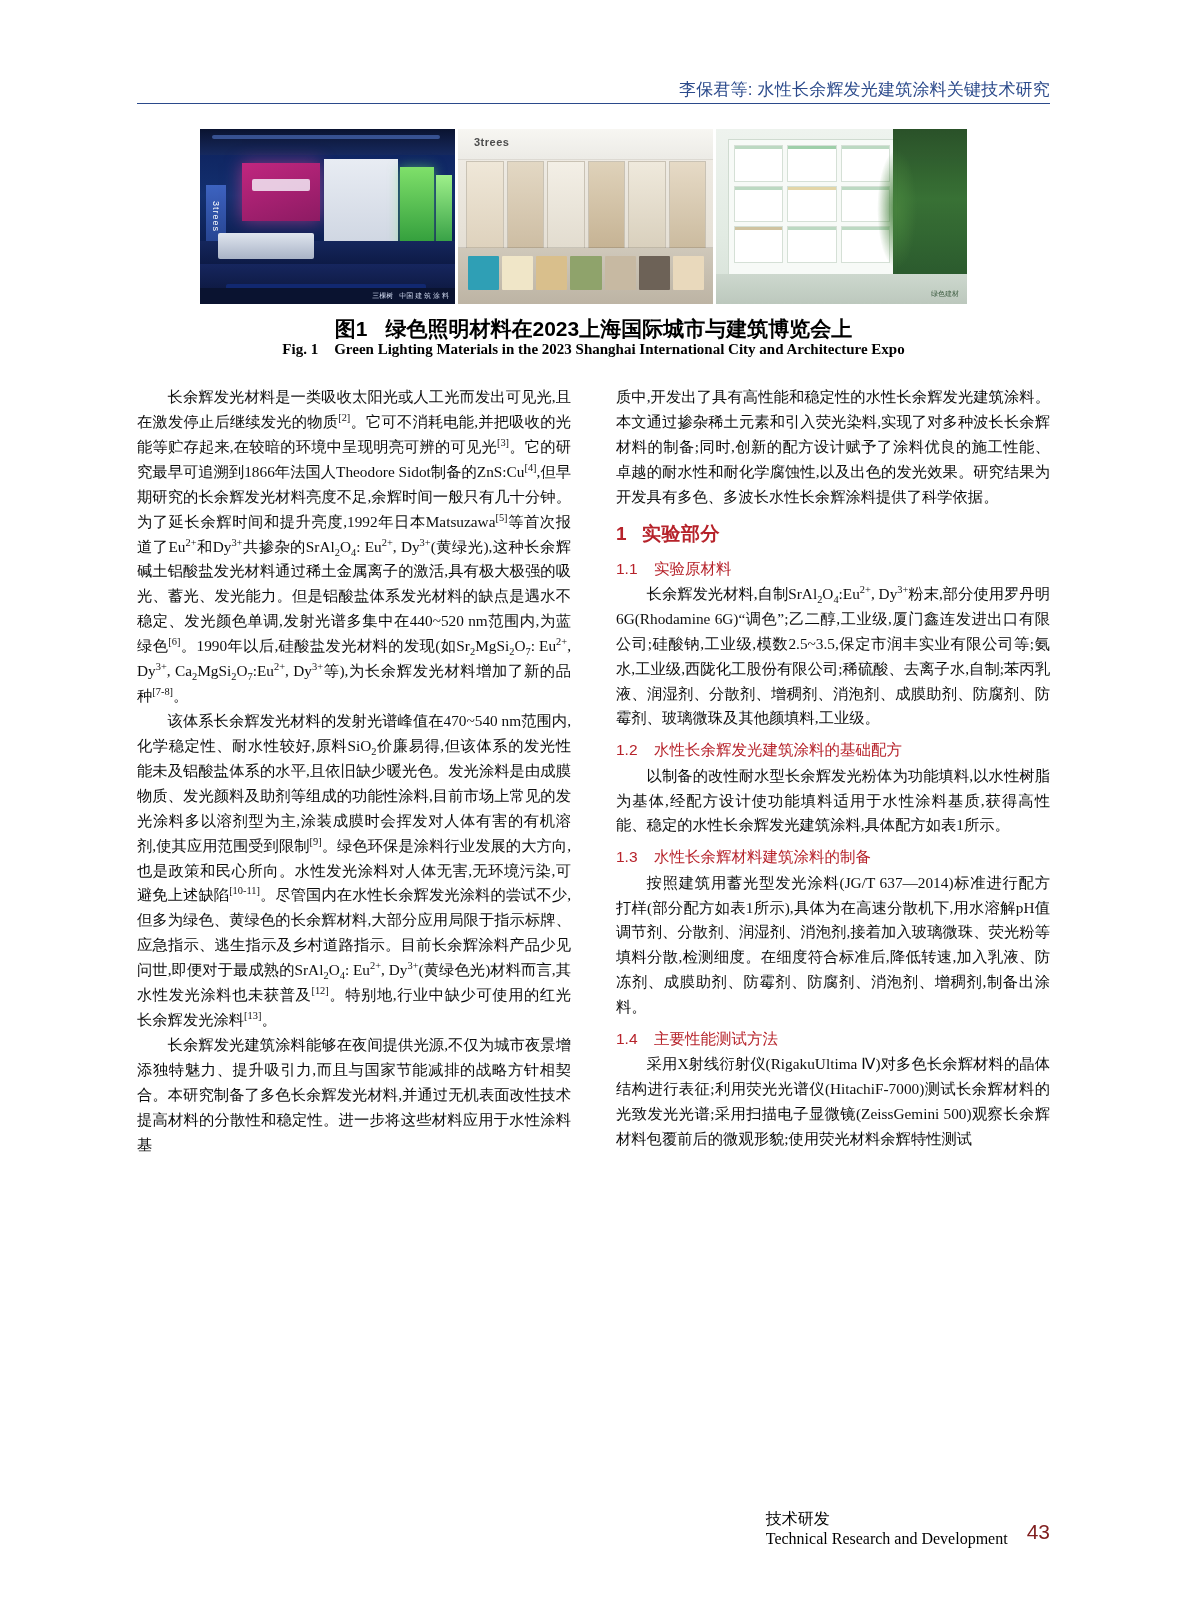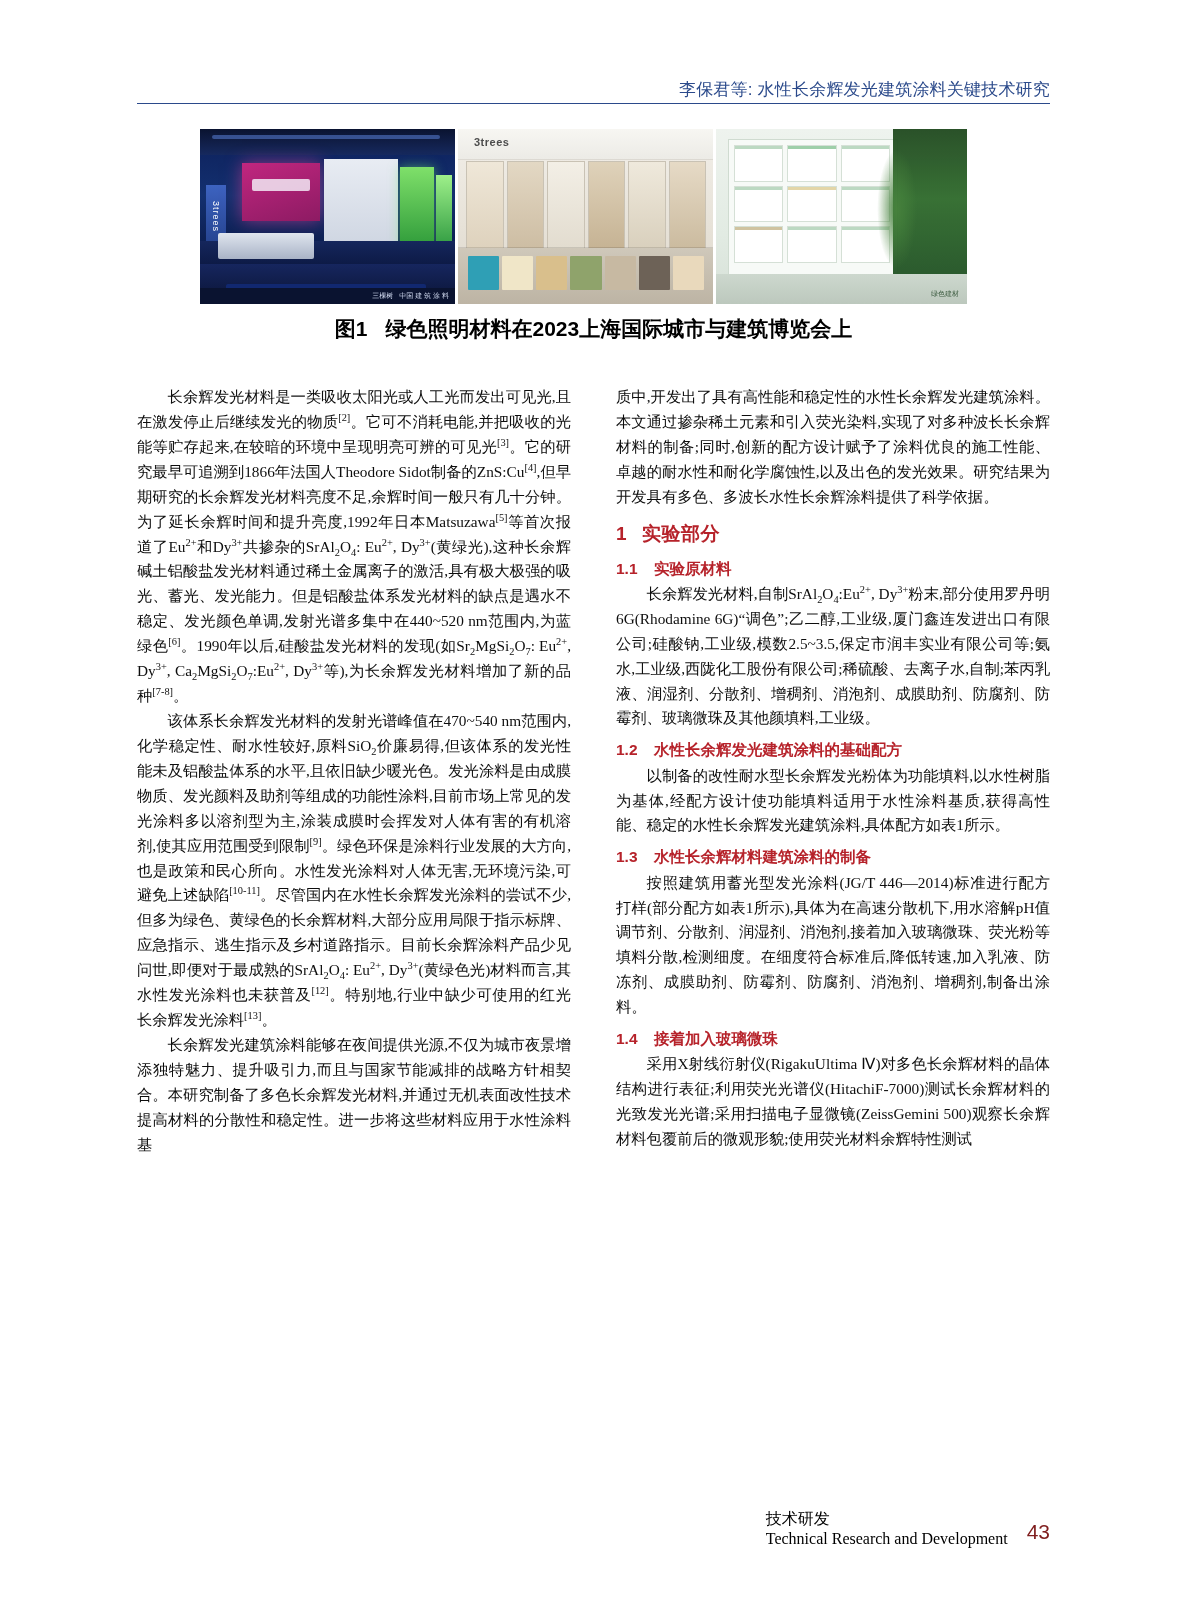--- a/index.html
+++ b/index.html
@@ -258,21 +258,21 @@
     color: #b6222a;
     font-weight: bold;
     letter-spacing: .5px;
   }
   h2.sec .num { display:inline-block; width:26px; }
   h3.sub {
     margin: 6px 0 1px 0;
     font-family: "Liberation Sans", sans-serif;
     font-size: 15.5px;
     color: #b6222a;
-    font-weight: bold;
+    font-weight: normal;
   }
   h3.sub .num { display:inline-block; width:38px; }
   .footer-wrap {
     position: absolute;
     bottom: 52px;
     right: 137px;
     display: flex;
     align-items: flex-end;
     gap: 19px;
   }
@@ -351,20 +351,23 @@
       </div>
       <div class="plant"></div>
       <div class="floor3"></div>
       <div class="label3">绿色建材</div>
     </div>
   </div>
 
   <div class="cap-cn">
     <span>图1</span><span class="sp"></span><span>绿色照明材料在2023上海国际城市与建筑博览会上</span>
   </div>
+  <div class="cap-en">
+    <span>Fig. 1</span><span class="sp"></span><span>Green Lighting Materials in the 2023 Shanghai International City and Architecture Expo</span>
+  </div>
 
   <div class="cols">
 
     <div class="col">
       <p>
         长余辉发光材料是一类吸收太阳光或人工光而发出可见光,且在激发停止后继续发光的物质<sup>[2]</sup>。它可不消耗电能,并把吸收的光能等贮存起来,在较暗的环境中呈现明亮可辨的可见光<sup>[3]</sup>。它的研究最早可追溯到1866年法国人Theodore Sidot制备的ZnS:Cu<sup>[4]</sup>,但早期研究的长余辉发光材料亮度不足,余辉时间一般只有几十分钟。为了延长余辉时间和提升亮度,1992年日本Matsuzawa<sup>[5]</sup>等首次报道了Eu<sup>2+</sup>和Dy<sup>3+</sup>共掺杂的SrAl<sub>2</sub>O<sub>4</sub>: Eu<sup>2+</sup>, Dy<sup>3+</sup>(黄绿光),这种长余辉碱土铝酸盐发光材料通过稀土金属离子的激活,具有极大极强的吸光、蓄光、发光能力。但是铝酸盐体系发光材料的缺点是遇水不稳定、发光颜色单调,发射光谱多集中在440~520 nm范围内,为蓝绿色<sup>[6]</sup>。1990年以后,硅酸盐发光材料的发现(如Sr<sub>2</sub>MgSi<sub>2</sub>O<sub>7</sub>: Eu<sup>2+</sup>, Dy<sup>3+</sup>, Ca<sub>2</sub>MgSi<sub>2</sub>O<sub>7</sub>:Eu<sup>2+</sup>, Dy<sup>3+</sup>等),为长余辉发光材料增加了新的品种<sup>[7-8]</sup>。
       </p>
       <p>
         该体系长余辉发光材料的发射光谱峰值在470~540 nm范围内,化学稳定性、耐水性较好,原料SiO<sub>2</sub>价廉易得,但该体系的发光性能未及铝酸盐体系的水平,且依旧缺少暖光色。发光涂料是由成膜物质、发光颜料及助剂等组成的功能性涂料,目前市场上常见的发光涂料多以溶剂型为主,涂装成膜时会挥发对人体有害的有机溶剂,使其应用范围受到限制<sup>[9]</sup>。绿色环保是涂料行业发展的大方向,也是政策和民心所向。水性发光涂料对人体无害,无环境污染,可避免上述缺陷<sup>[10-11]</sup>。尽管国内在水性长余辉发光涂料的尝试不少,但多为绿色、黄绿色的长余辉材料,大部分应用局限于指示标牌、应急指示、逃生指示及乡村道路指示。目前长余辉涂料产品少见问世,即便对于最成熟的SrAl<sub>2</sub>O<sub>4</sub>: Eu<sup>2+</sup>, Dy<sup>3+</sup>(黄绿色光)材料而言,其水性发光涂料也未获普及<sup>[12]</sup>。特别地,行业中缺少可使用的红光长余辉发光涂料<sup>[13]</sup>。
       </p>
@@ -388,24 +391,24 @@
       </p>
 
       <h3 class="sub">
         <span class="num">1.2</span><span>水性长余辉发光建筑涂料的基础配方</span>
       </h3>
       <p>以制备的改性耐水型长余辉发光粉体为功能填料,以水性树脂为基体,经配方设计使功能填料适用于水性涂料基质,获得高性能、稳定的水性长余辉发光建筑涂料,具体配方如表1所示。</p>
 
       <h3 class="sub">
         <span class="num">1.3</span><span>水性长余辉材料建筑涂料的制备</span>
       </h3>
-      <p>按照建筑用蓄光型发光涂料(JG/T 446—2014)标准进行配方打样(部分配方如表1所示),具体为在高速分散机下,用水溶解pH值调节剂、分散剂、润湿剂、消泡剂,接着加入玻璃微珠、荧光粉等填料分散,检测细度。在细度符合标准后,降低转速,加入乳液、防冻剂、成膜助剂、防霉剂、防腐剂、消泡剂、增稠剂,制备出涂料。</p>
+      <p>按照建筑用蓄光型发光涂料(JG/T 637—2014)标准进行配方打样(部分配方如表1所示),具体为在高速分散机下,用水溶解pH值调节剂、分散剂、润湿剂、消泡剂,接着加入玻璃微珠、荧光粉等填料分散,检测细度。在细度符合标准后,降低转速,加入乳液、防冻剂、成膜助剂、防霉剂、防腐剂、消泡剂、增稠剂,制备出涂料。</p>
 
       <h3 class="sub">
-        <span class="num">1.4</span><span>接着加入玻璃微珠</span>
+        <span class="num">1.4</span><span>主要性能测试方法</span>
       </h3>
       <p>采用X射线衍射仪(RigakuUltima Ⅳ)对多色长余辉材料的晶体结构进行表征;利用荧光光谱仪(HitachiF-7000)测试长余辉材料的光致发光光谱;采用扫描电子显微镜(ZeissGemini 500)观察长余辉材料包覆前后的微观形貌;使用荧光材料余辉特性测试</p>
     </div>
   </div>
 
   <div class="footer-wrap">
     <div>
       <div class="f-cn">技术研发</div>
       <div class="f-en">Technical Research and Development</div>
     </div>

